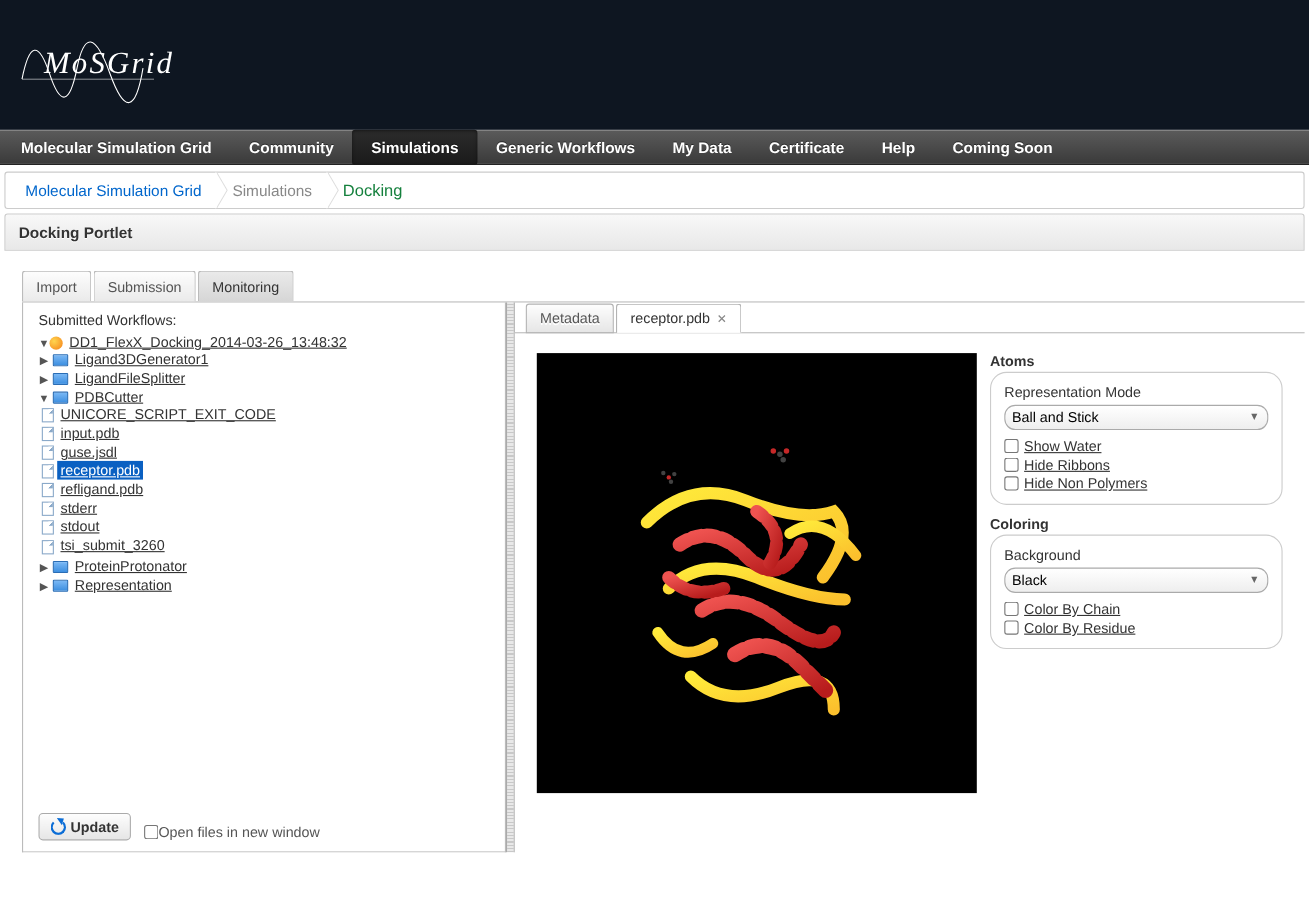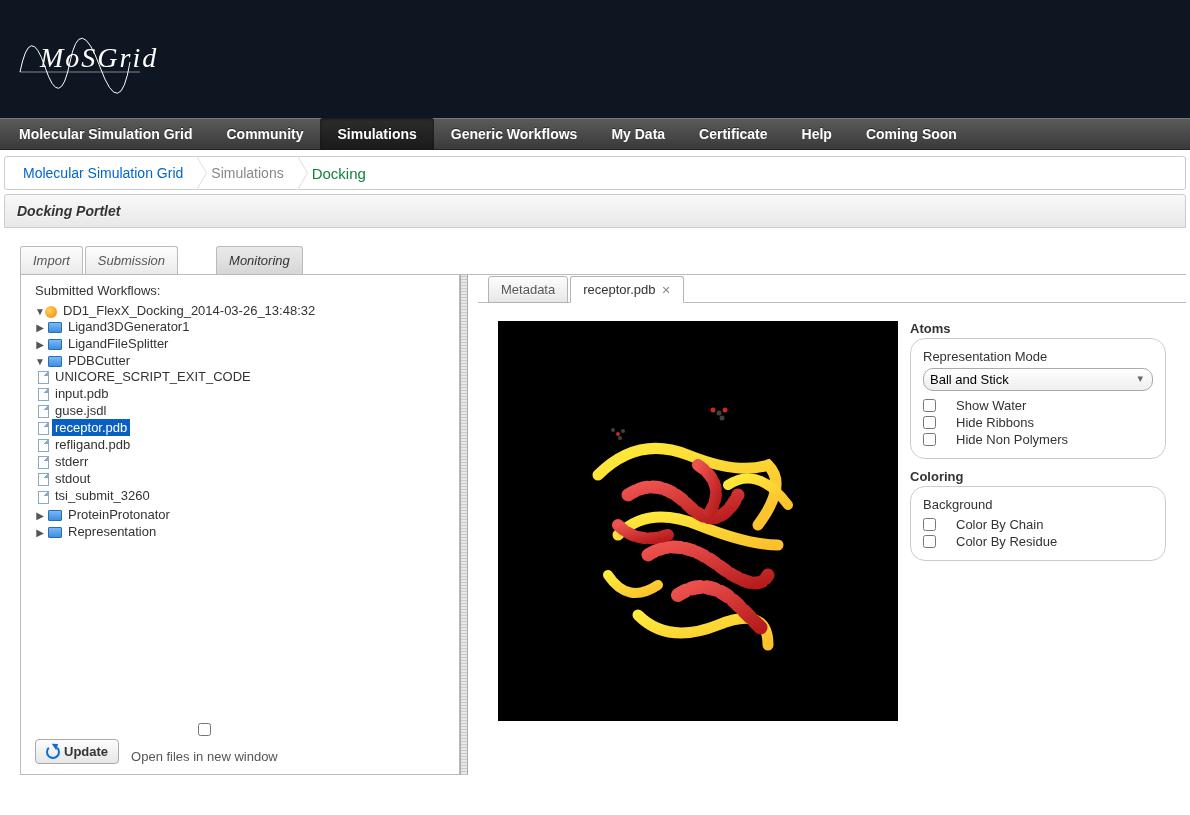--- a/index.html
+++ b/index.html
@@ -14,71 +14,71 @@
   .main-nav-item.active { background: linear-gradient(to bottom, #2c2c2c, #1a1a1a); border-radius: 3px; box-shadow: inset 0 1px 3px rgba(0,0,0,0.5); }
   
   .breadcrumb { background: #fff; height: 34px; display: flex; align-items: center; padding: 0 12px; border: 1px solid #ccc; border-radius: 3px; margin: 6px 4px 4px 4px; }
   .bc-item { padding: 0 10px 0 6px; position: relative; }
   .bc-link { color: #0066cc; font-size: 14px; text-decoration: none; }
   .bc-gray { color: #888; font-size: 14px; }
   .bc-current { color: #15803d; font-size: 15px; }
   .bc-arrow { display: inline-block; width: 0; height: 0; border-top: 17px solid transparent; border-bottom: 17px solid transparent; border-left: 10px solid #ddd; position: relative; margin: 0 -2px 0 4px; vertical-align: middle; }
   .bc-arrow::before { content: ''; position: absolute; left: -11px; top: -17px; width: 0; height: 0; border-top: 17px solid transparent; border-bottom: 17px solid transparent; border-left: 10px solid #fff; }
   
-  .portlet-title { background: linear-gradient(to bottom, #f8f8f8, #e8e8e8); padding: 8px 12px; font-weight: bold; font-size: 14px; border: 1px solid #ccc; border-radius: 3px 3px 0 0; margin: 0 4px; text-shadow: 0 1px 0 #fff; font-style: italic; }
+  .portlet-title { background: linear-gradient(to bottom, #f8f8f8, #e8e8e8); padding: 8px 12px; font-weight: bold; font-size: 14px; border: 1px solid #ccc; border-radius: 3px 3px 0 0; margin: 0 4px; text-shadow: 0 1px 0 #fff; }
   
   .tabs-outer { margin: 18px 4px 0 20px; }
-  .tab-row { display: flex; border-bottom: 1px solid #bbb; font-style: italic; }
+  .tab-row { display: flex; border-bottom: 1px solid #bbb; }
   .tab { padding: 6px 12px; background: linear-gradient(to bottom, #fdfdfd, #eaeaea); border: 1px solid #bbb; border-bottom: none; margin-right: 2px; cursor: pointer; font-size: 13px; color: #555; border-radius: 3px 3px 0 0; }
-  .tab.active { background: linear-gradient(to bottom, #eaeaea, #d6d6d6); color: #333; margin-left: 36px; }
+  .tab.active { background: linear-gradient(to bottom, #eaeaea, #d6d6d6); color: #333; }
   
   .content-row { display: flex; margin: 0 4px 0 20px; height: 500px; }
   .left-pane { width: 440px; border: 1px solid #bbb; border-top: none; display: flex; flex-direction: column; }
   .tree-area { flex: 1; padding: 8px 14px; overflow: auto; }
   .tree-title { margin-bottom: 4px; }
   .tree ul { list-style: none; }
   .tree li { padding: 1px 0; white-space: nowrap; }
   .tree .tri { display: inline-block; width: 10px; text-align: center; font-size: 10px; cursor: pointer; user-select: none; color: #555; }
   .tree .tri.open::before { content: '▼'; }
   .tree .tri.closed::before { content: '▶'; }
   .status-icon { display: inline-block; width: 12px; height: 12px; border-radius: 50%; background: radial-gradient(circle at 35% 35%, #ffd54f, #f57f17); vertical-align: middle; margin: 0 3px 0 0; }
   .folder-icon { display: inline-block; width: 14px; height: 11px; background: linear-gradient(to bottom, #7ab8f5, #3d8fe0); border-radius: 1px; vertical-align: middle; margin: 0 3px; border: 1px solid #2a6db5; }
   .file-icon { display: inline-block; width: 11px; height: 13px; background: #fff; border: 1px solid #8aa9c9; vertical-align: middle; margin: 0 3px; position: relative; }
   .file-icon::after { content: ''; position: absolute; top: 0; right: 0; width: 4px; height: 4px; background: linear-gradient(135deg, #fff 50%, #8aa9c9 50%); }
-  .tree .label { cursor: pointer; padding: 1px 3px; }
+  .tree .label { cursor: pointer; padding: 1px 3px; text-decoration: underline; }
   .tree .label.selected { background: #0a60c2; color: #fff; }
   .indent1 { padding-left: 14px; }
   .indent3 { padding-left: 50px; }
   
   .footer-controls { padding: 10px 14px; display: flex; align-items: flex-end; gap: 12px; }
   .btn { display: inline-flex; align-items: center; gap: 4px; padding: 4px 10px; background: linear-gradient(to bottom, #fdfdfd, #e6e6e6); border: 1px solid #aaa; border-radius: 4px; cursor: pointer; font-size: 13px; font-weight: bold; color: #333; }
   .refresh-icon { display: inline-block; width: 14px; height: 14px; border: 2px solid #0b6dd6; border-radius: 50%; border-top-color: transparent; position: relative; }
   .refresh-icon::after { content: ''; position: absolute; top: -4px; right: -2px; width: 0; height: 0; border-left: 4px solid transparent; border-right: 4px solid transparent; border-bottom: 5px solid #0b6dd6; transform: rotate(55deg); }
-  .chk-label { display: flex; align-items: center; gap: 13px; font-size: 13px; color: #555; cursor: pointer; flex-direction: column; }
+  .chk-label { display: flex; align-items: center; gap: 0; font-size: 13px; color: #555; cursor: pointer; }
   
   .splitter { width: 8px; background: repeating-linear-gradient(0deg, #c8c8c8, #c8c8c8 1px, #e8e8e8 1px, #e8e8e8 3px); border-left: 1px solid #aaa; border-right: 1px solid #aaa; cursor: col-resize; }
   
-  .right-pane { flex: 1; display: flex; flex-direction: column; margin-left: 10px; }
+  .right-pane { flex: 1; display: flex; flex-direction: column; }
   .inner-tabs { display: flex; padding-left: 10px; }
   .inner-tab { padding: 5px 12px; background: linear-gradient(to bottom, #fdfdfd, #e6e6e6); border: 1px solid #b3b3b3; margin-right: 2px; cursor: pointer; font-size: 13px; color: #555; border-radius: 3px 3px 0 0; text-shadow: 0 1px 0 #fff; position: relative; top: 1px; }
   .inner-tab.active { background: #fff; border-bottom-color: #fff; color: #333; }
   .inner-tab .close { margin-left: 6px; color: #888; font-size: 11px; cursor: pointer; }
   
   .viewer-body { flex: 1; border-top: 1px solid #bbb; padding: 18px 20px; display: flex; gap: 12px; background: #fff; justify-content: center; }
   .viewer-canvas { width: 400px; height: 400px; background: #000; position: relative; overflow: hidden; }
   .protein { position: absolute; left: 50%; top: 50%; transform: translate(-50%, -45%); width: 280px; height: 280px; }
 
   .controls-col { flex: 1; display: flex; flex-direction: column; gap: 10px; }
   .ctrl-heading { font-weight: bold; font-size: 13px; margin-bottom: 2px; }
   .ctrl-box { border: 1px solid #ccc; border-radius: 15px; padding: 10px 12px; }
   .ctrl-sub { font-size: 13px; color: #333; margin-bottom: 4px; }
   .select { width: 100%; padding: 3px 6px; border: 1px solid #aaa; border-radius: 10px; background: linear-gradient(to bottom, #fff, #eee); font-size: 13px; appearance: none; position: relative; }
   .select-wrap { position: relative; margin-bottom: 6px; }
   .select-wrap::after { content: '▾'; position: absolute; right: 10px; top: 4px; color: #666; pointer-events: none; font-size: 11px; }
-  .ctrl-chk { display: flex; align-items: center; gap: 20px; font-size: 13px; color: #333; padding: 1px 0; cursor: pointer; }
+  .ctrl-chk { display: flex; align-items: center; gap: 5px; font-size: 13px; color: #333; padding: 1px 0; cursor: pointer; text-decoration: underline; }
 </style>
 </head>
 <body>
 
 <div class="header-dark">
   <div class="logo">
     <svg width="140" height="96" viewBox="0 0 140 96">
       <path d="M 10 60 Q 20 10, 35 55 T 60 50 T 90 55 T 120 50" stroke="#fff" stroke-width="1" fill="none"></path>
       <path d="M 10 60 L 130 60" stroke="#fff" stroke-width="0.5" fill="none"></path>
     </svg>
@@ -227,20 +227,25 @@
             <label class="ctrl-chk">
                 <input type="checkbox" style="">
                 <span>Hide Non Polymers</span>
               </label>
           </div>
         </div>
         <div>
           <div class="ctrl-heading">Coloring</div>
           <div class="ctrl-box">
             <div class="ctrl-sub">Background</div>
+            <div class="select-wrap">
+              <select class="select">
+                <option>Black</option>
+              </select>
+            </div>
             <label class="ctrl-chk">
                 <input type="checkbox" style="">
                 <span>Color By Chain</span>
               </label>
             <label class="ctrl-chk">
                 <input type="checkbox" style="">
                 <span>Color By Residue</span>
               </label>
           </div>
         </div>

